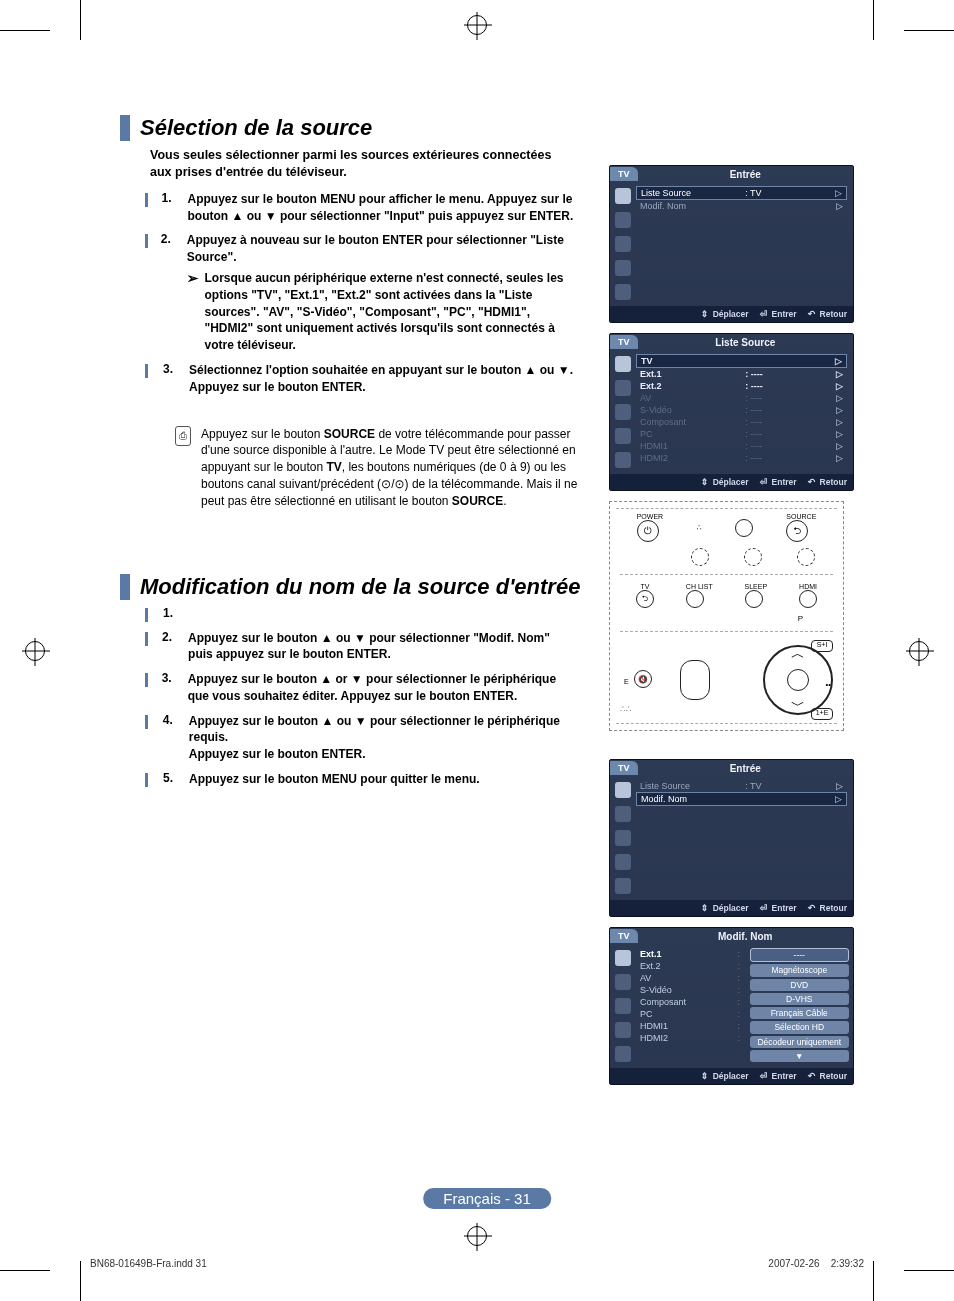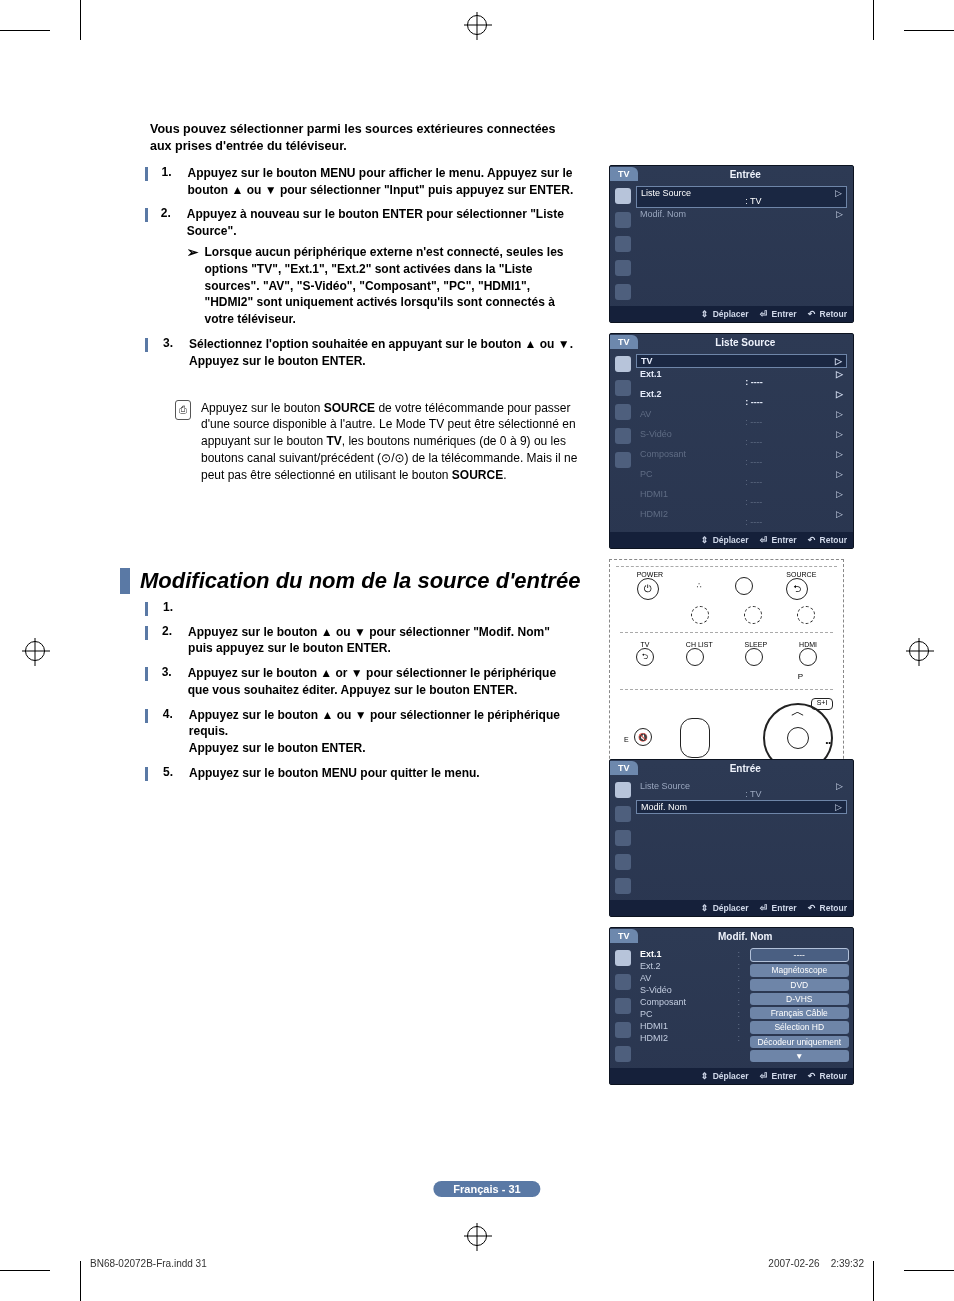--- a/index.html
+++ b/index.html
@@ -112,21 +112,21 @@
   }
   .tip-icon {
     width: 16px; height: 20px;
     border: 1px solid #555;
     border-radius: 3px;
     font-size: 10px;
     display: flex; align-items: center; justify-content: center;
     flex-shrink: 0;
   }
 
-  .section2 { margin-top: 84px; }
+  .section2 { margin-top: 64px; }
 
   
   .osd-col {
     position: absolute;
     right: 0;
     width: 245px;
   }
   .osd-col.top1 { top: 50px; }
   .osd-col.top2 { top: 644px; }
 
@@ -182,21 +182,21 @@
     flex: 1;
     padding: 4px 6px 4px 0;
   }
   .osd-row {
     display: flex;
     padding: 1px 4px;
     font-size: 9px;
     color: #9aa7bf;
   }
   .osd-row .lbl { flex: 1.2; }
-  .osd-row .val { flex: 1; margin-top: 8px; }
+  .osd-row .val { flex: 1; }
   .osd-row .caret { flex: 0 0 10px; color: #ccd6ea; text-align: right; }
   .osd-row.hl {
     background: #1a2742;
     color: #fff;
     border: 1px solid #6e85a8;
   }
   .osd-row.act { color: #e8eefc; font-weight: bold; }
   .osd-row.dim { color: #5f6c84; }
   .osd-footer {
     background: #15203a;
@@ -294,29 +294,29 @@
   .side-btn {
     width: 22px; height: 12px; border: 1.5px solid #222; border-radius: 4px;
     position: absolute;
     font-size: 7px; text-align: center;
   }
   .side-s1 { right: 0; top: 0; }
   .side-1e { right: 0; bottom: 0; }
 
   .page-badge {
     position: absolute;
-    bottom: 24px;
+    bottom: 12px;
     left: 50%;
     transform: translateX(-50%);
     background: #5a79a5;
     color: #fff;
     border-radius: 10px;
     padding: 2px 20px;
-    font-size: 11px;
-    font-weight: bold;
+    font-size: 15px;
+    font-weight: normal;
   }
 
   .footer-meta {
     position: absolute;
     bottom: 32px;
     left: 90px; right: 90px;
     display: flex;
     justify-content: space-between;
     font-size: 10px;
     color: #333;
@@ -333,21 +333,25 @@
 <div class="crop-mark crop-bl-v"></div>
 <div class="crop-mark crop-br-h"></div>
 <div class="crop-mark crop-br-v"></div>
 <div class="reg-mark reg-top"></div>
 <div class="reg-mark reg-bot"></div>
 <div class="reg-mark reg-left"></div>
 <div class="reg-mark reg-right"></div>
 
 <div class="page">
 
-  <p class="intro">Vous pouvez sélectionner parmi les sources extérieures connectées aux prises d'entrée du téléviseur.</p>
+  <div class="section-title">
+    <div class="title-bar"></div>
+    <h2>Sélection de la source</h2>
+  </div>
+  <p class="intro">Vous seules sélectionner parmi les sources extérieures connectées aux prises d'entrée du téléviseur.</p>
 
   <ol class="steps" id="steps1">
       <li>
         <div class="num-sep"></div>
         <div class="num-box">1.</div>
         <div class="step-body">Appuyez sur le bouton <b>MENU</b> pour afficher le menu. Appuyez sur le bouton ▲ ou ▼ pour sélectionner "Input" puis appuyez sur <b>ENTER</b>.</div>
       </li>
       <li>
         <div class="num-sep"></div>
         <div class="num-box">2.</div>
@@ -686,15 +690,15 @@
             <span>Retour</span>
           </span>
       </div>
     </div>
   </div>
 
   <div class="page-badge">Français - 31</div>
 </div>
 
 <div class="footer-meta">
-  <span>BN68-02072B-Fra.indd   31</span>
+  <span>BN68-01649B-Fra.indd   31</span>
   <span>2007-02-26   &nbsp;&nbsp; 2:39:32</span>
 </div>
 
 </body></html>

